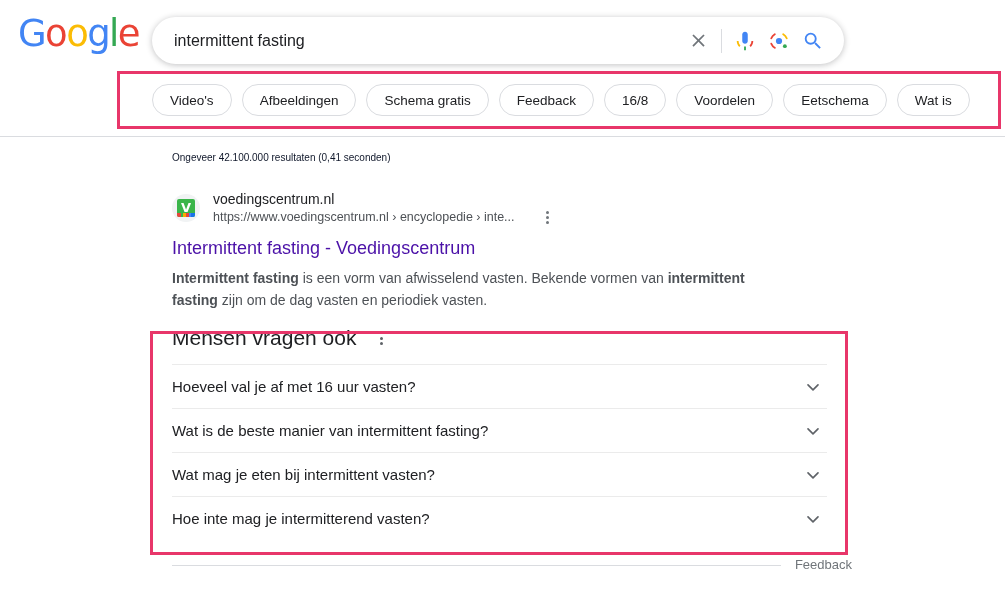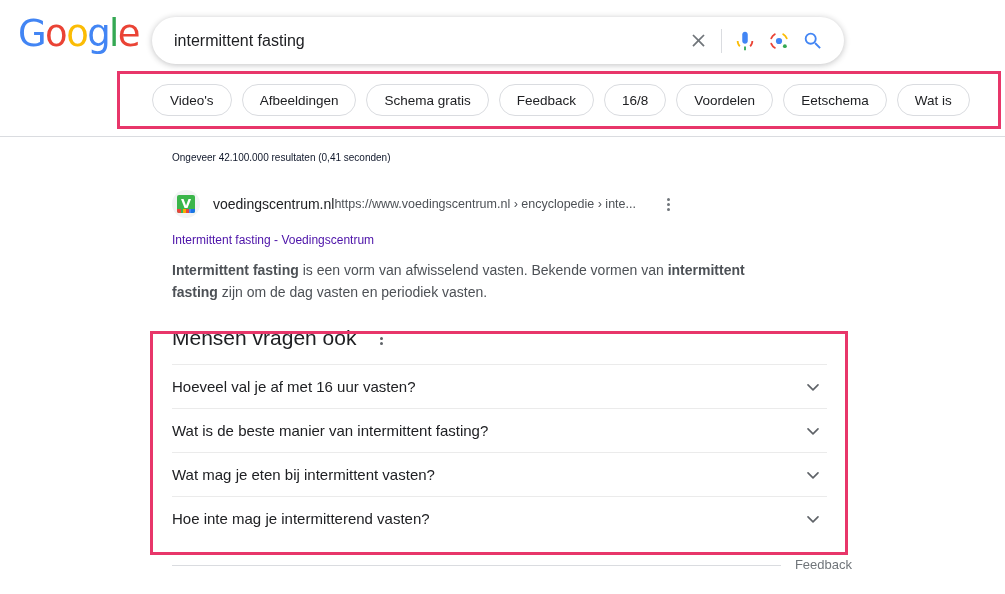--- a/index.html
+++ b/index.html
@@ -207,21 +207,21 @@
   }
   .favicon .stripe {
     position: absolute;
     bottom: 0; left: 0;
     width: 100%;
     height: 4px;
     background: linear-gradient(to right,
       #e8453c 0 22%, #3ab54a 22% 36%, #f9ab00 36% 50%,
       #e8453c 50% 64%, #4285f4 64% 78%, #1a73e8 78% 100%);
   }
-  .site-block { display: flex; flex-direction: row; }
+  .site-block { display: flex; flex-direction: column; }
   .site-name {
     font-size: 14px;
     color: #202124;
     line-height: 18px;
   }
   .site-url-row {
     display: flex;
     align-items: center;
     gap: 12px;
   }
@@ -242,21 +242,21 @@
     cursor: pointer;
   }
   .kebab i {
     display: block;
     width: 3px;
     height: 3px;
     border-radius: 50%;
     background: #70757a;
   }
   .result-title {
-    font-size: 12px;
+    font-size: 18px;
     color: #4b11a8;
     line-height: 26px;
     margin-top: 9px;
     margin-bottom: 6px;
     cursor: pointer;
     text-decoration: none;
     display: block;
   }
   .result-snippet {
     font-size: 14px;

